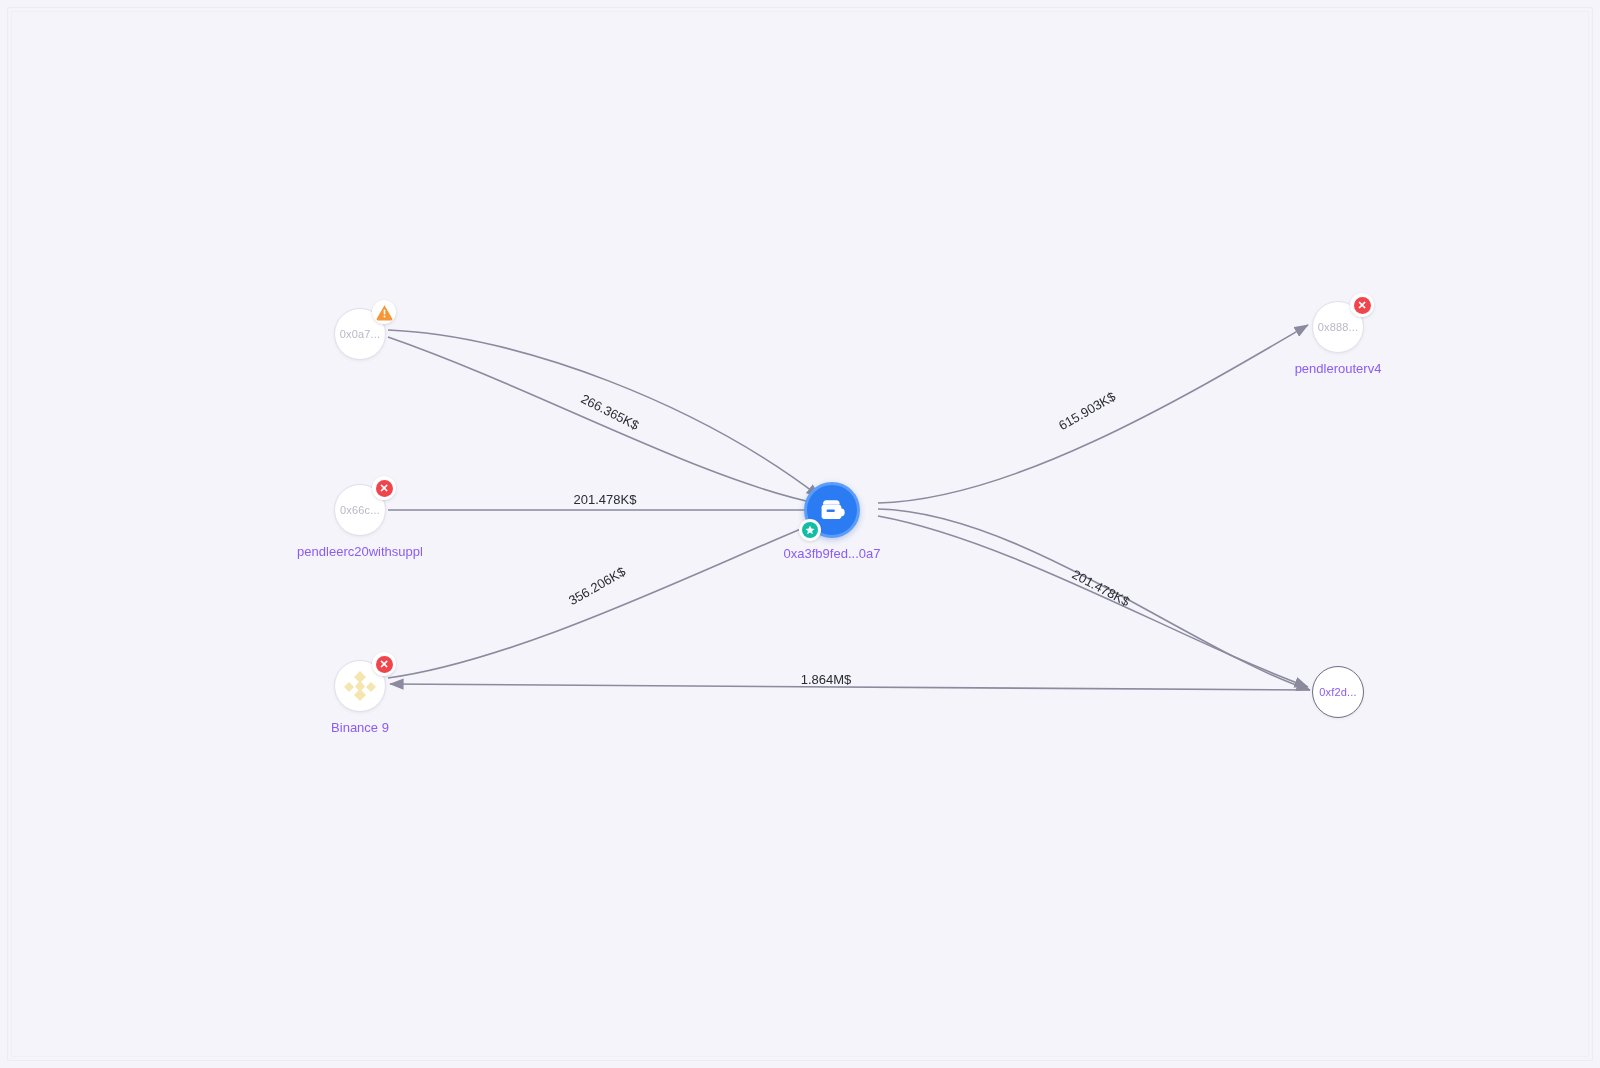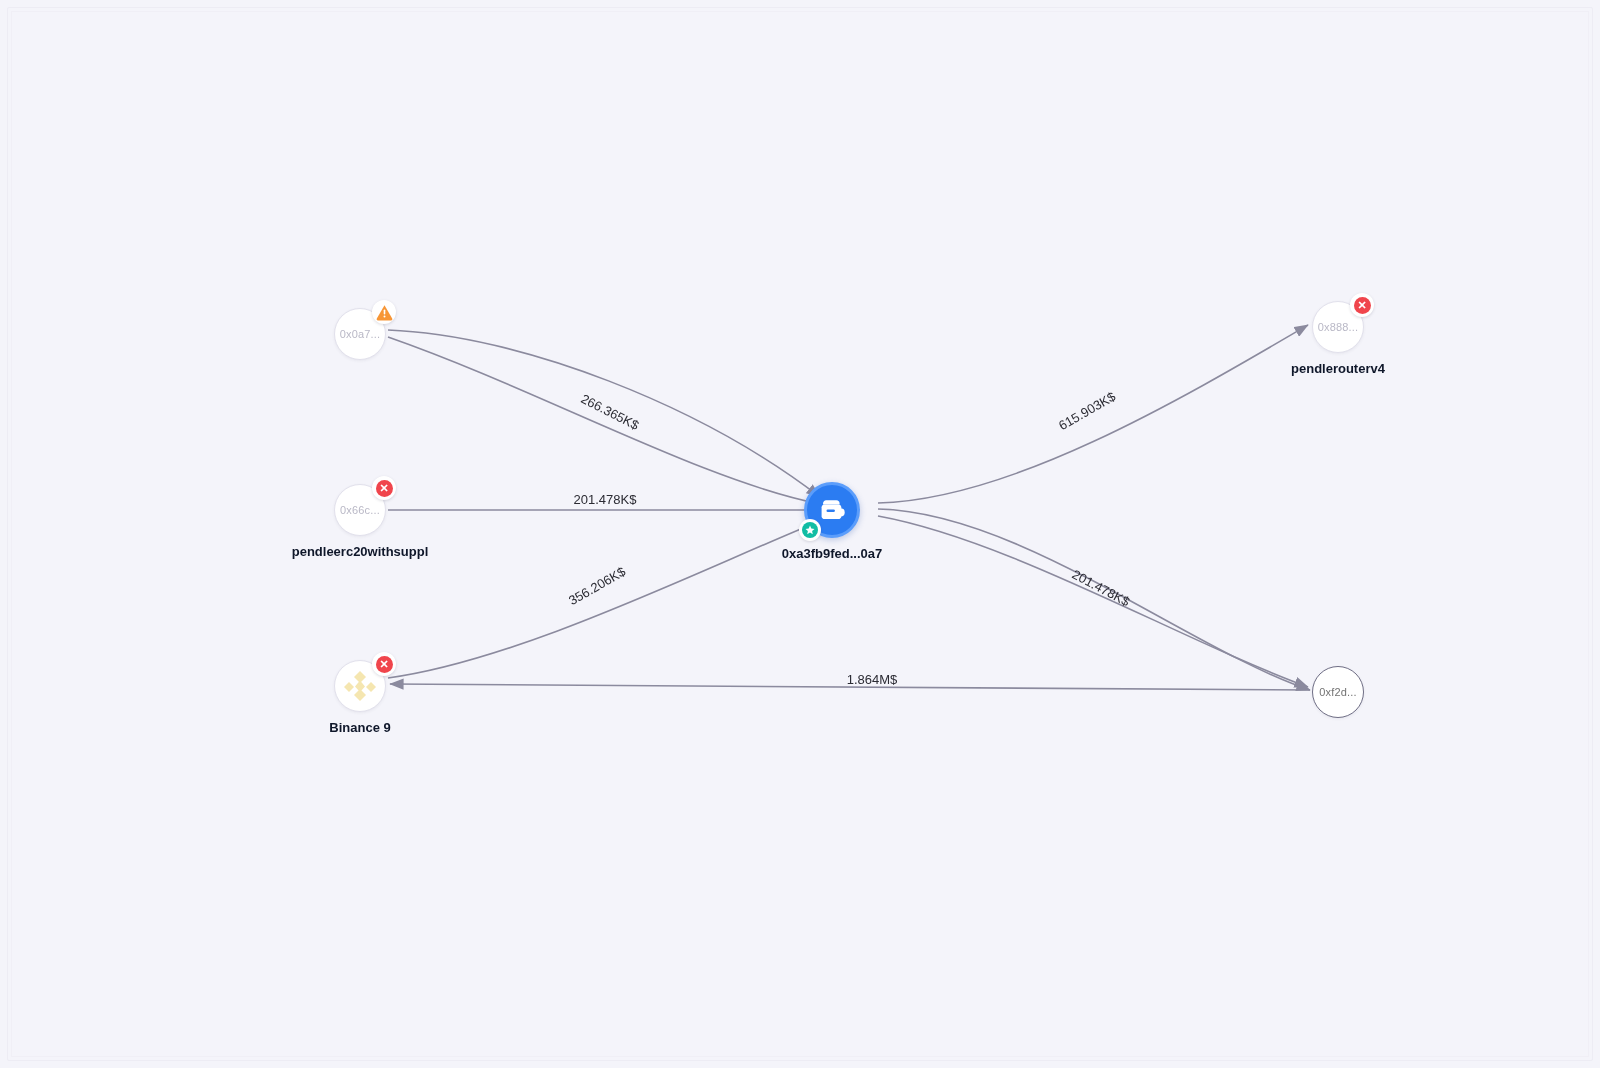--- a/index.html
+++ b/index.html
@@ -93,32 +93,31 @@
     border: 3px solid #5b9dfb;
     box-shadow: 0 2px 6px rgba(40,80,170,0.28);
   }
   .node-id {
     font-family: "Liberation Sans", sans-serif;
     font-size: 11px;
     color: #b9b8c6;
     letter-spacing: 0.2px;
   }
   .node-id.strong {
-    color: #737373;
+    color: #8b5cf6;
   }
   .node-label {
     position: absolute;
     top: 60px;
     left: 50%;
     transform: translateX(-50%);
     font-family: "Liberation Sans", sans-serif;
     font-size: 13px;
-    color: #0f172a;
+    color: #8b5cf6;
     white-space: nowrap;
-    font-weight: bold;
   }
   .node-label.center-label {
     top: 64px;
   }
   
   .badge {
     position: absolute;
     width: 24px;
     height: 24px;
     border-radius: 50%;
@@ -177,21 +176,21 @@
         <path class="edge-path" d="M 1310 690 L 390 684" stroke="#8b8a9e" marker-end="url(#arrowhead)"></path>
       </g>
   </svg>
 
   <div id="edge-labels">
       <div class="edge-label" style="left: 610px; top: 412px; transform: translate(-50%, -50%) rotate(27deg);">266.365K$</div>
       <div class="edge-label" style="left: 605px; top: 499px; transform: translate(-50%, -50%) rotate(0deg);">201.478K$</div>
       <div class="edge-label" style="left: 597px; top: 586px; transform: translate(-50%, -50%) rotate(-30deg);">356.206K$</div>
       <div class="edge-label" style="left: 1087px; top: 411px; transform: translate(-50%, -50%) rotate(-30deg);">615.903K$</div>
       <div class="edge-label" style="left: 1101px; top: 588px; transform: translate(-50%, -50%) rotate(28deg);">201.478K$</div>
-      <div class="edge-label" style="left: 872px; top: 679px; transform: translate(-50%, -50%) rotate(0deg);">1.864M$</div>
+      <div class="edge-label" style="left: 826px; top: 679px; transform: translate(-50%, -50%) rotate(0deg);">1.864M$</div>
     </div>
 
   <div id="node-layer">
       <div class="node" style="left: 360px; top: 334px;">
         <div class="node-circle dim">
           <span class="node-id">0x0a7...</span>
           <span class="badge badge-tr">
             <span class="badge-warn">
               <svg width="19" height="19" viewBox="0 0 19 19">
                 <path d="M9.5 2.2 L17.2 15.6 C17.7 16.5 17.1 17.4 16.1 17.4 L2.9 17.4 C1.9 17.4 1.3 16.5 1.8 15.6 Z" fill="#f79636"></path>

